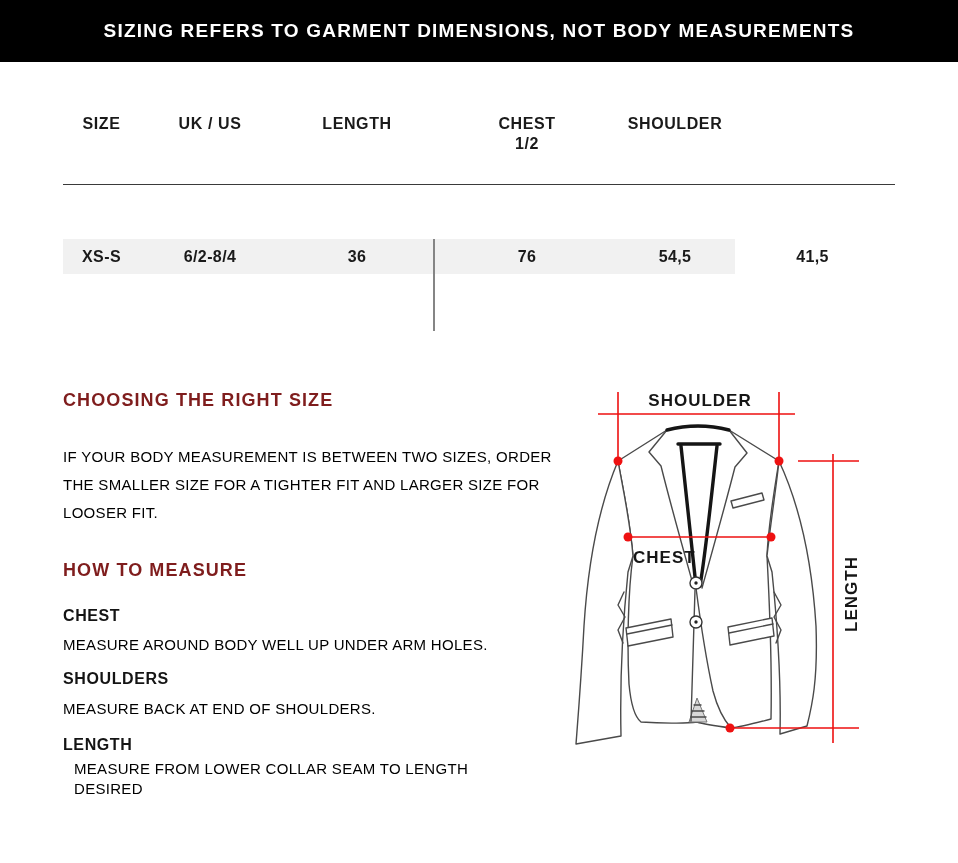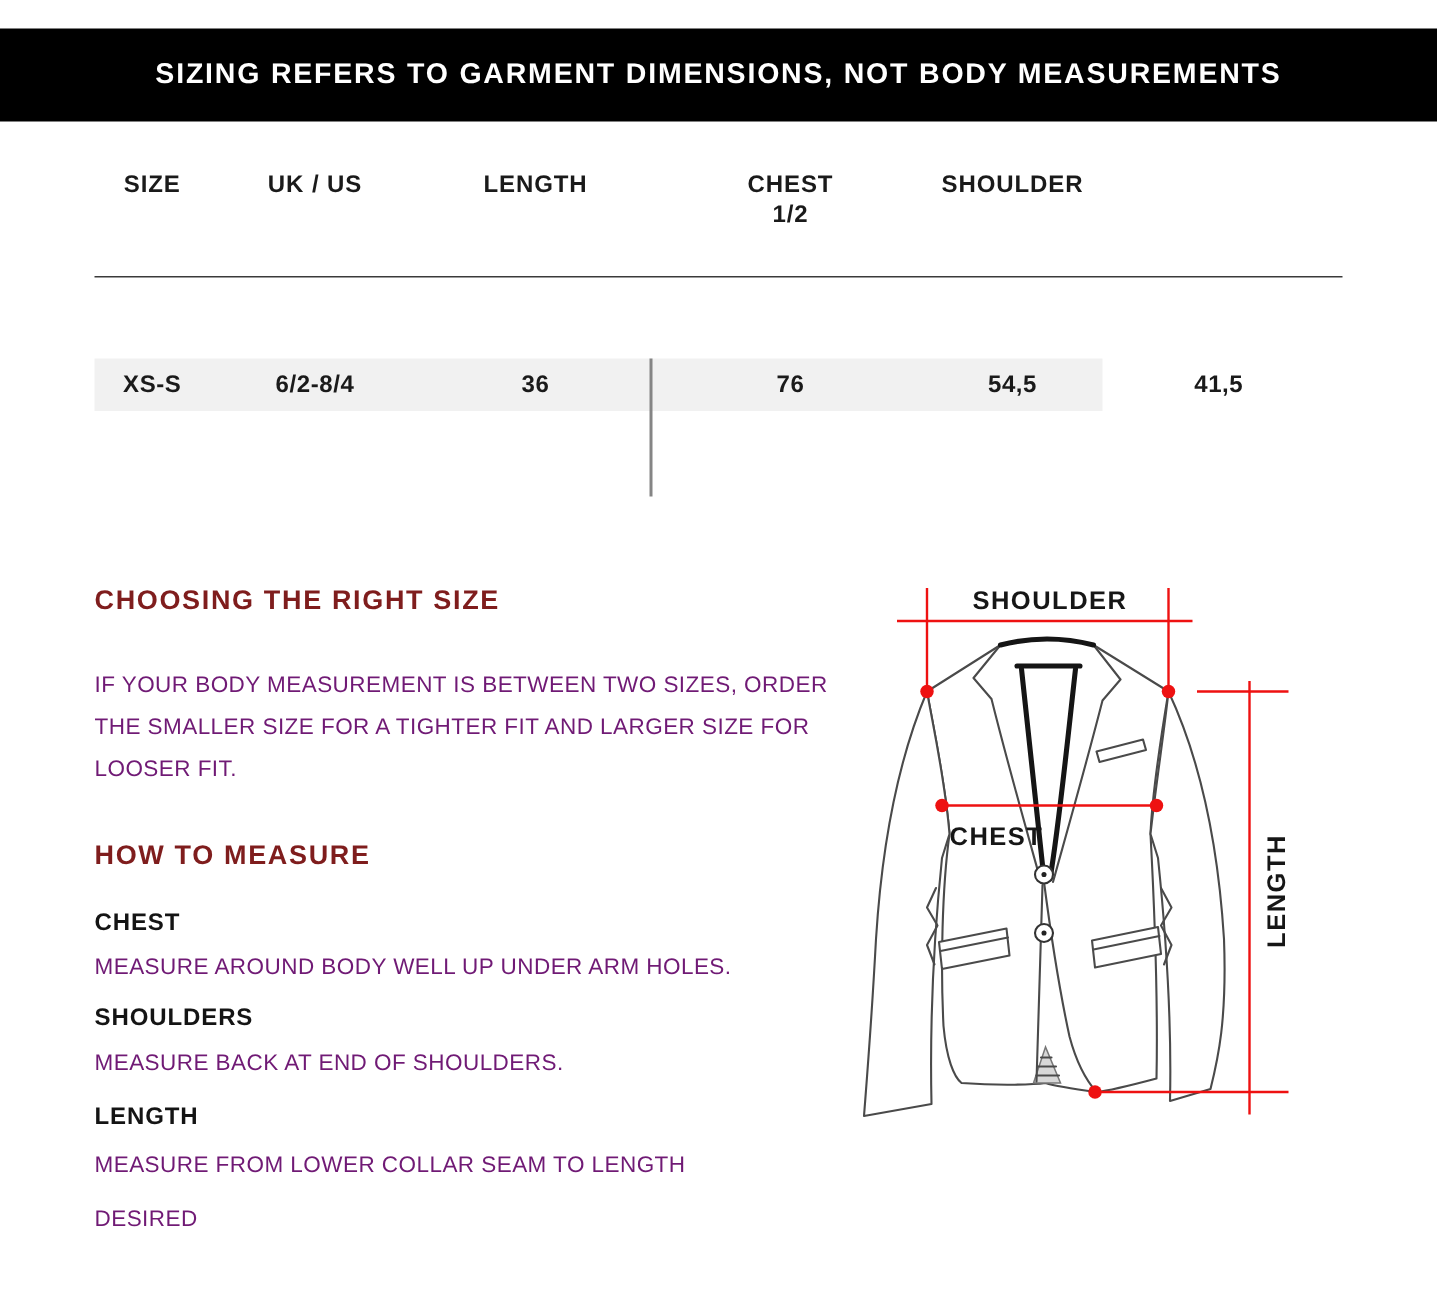--- a/index.html
+++ b/index.html
@@ -5,21 +5,21 @@
   * { margin:0; padding:0; box-sizing:border-box; }
   html,body { background:#fff; }
   body {
     width:958px; height:863px; position:relative; overflow:hidden;
     font-family:"Liberation Sans", sans-serif; color:#1a1a1a;
   }
 
   
   .banner {
     position:absolute; left:0; top:0; width:958px; height:62px;
-    background:#000; display:flex; align-items:center; justify-content:center;margin-top:19px;
+    background:#000; display:flex; align-items:center; justify-content:center;
   }
   .banner span {
     color:#fff; font-size:19px; font-weight:bold; letter-spacing:1.2px;
   }
 
   
   .table-wrap { position:absolute; left:63px; top:110px; width:832px; }
   .grid6 {
     display:grid;
     grid-template-columns:77px 140px 154px 186px 110px 165px;
@@ -40,30 +40,30 @@
     text-align:center; font-size:16px; font-weight:bold; letter-spacing:0.4px;
   }
   .vdivider {
     position:absolute; left:370px; top:129px; width:2px; height:92px; background:#858585;
   }
 
   
   .abs { position:absolute; left:63px; }
   .h-big { font-size:18px; font-weight:bold; letter-spacing:1.1px; color:#7f1d1d; }
   .h-sub { font-size:16px; font-weight:bold; letter-spacing:0.6px; color:#141414; }
-  .body-txt { font-size:15px; letter-spacing:0.3px; color:#701a75; line-height:28px; }
+  .body-txt { font-size:15px; letter-spacing:0.3px; color:#000000; line-height:28px; }
   #choosing-heading { top:390px; }
   #choosing-body { top:443px; width:490px; }
   #how-heading { top:560px; }
   #chest-label { top:607px; }
   #chest-desc { top:631px; width:560px; }
   #shoulders-label { top:670px; }
   #shoulders-desc { top:695px; width:560px; }
   #length-label { top:736px; }
-  #length-desc { top:759px; width:440px; line-height:36px; }
+  #length-desc { top:759px; width:440px; line-height:20px;margin-left:11px; }
 
   
   .diagram { position:absolute; left:560px; top:385px; width:398px; height:385px; }
   .jline { fill:#fff; stroke:#4a4a4a; stroke-width:1.4; stroke-linejoin:round; }
   .jopen { fill:none; stroke:#4a4a4a; stroke-width:1.4; stroke-linejoin:round; stroke-linecap:round; }
   .jthick { fill:none; stroke:#151515; stroke-width:3.4; stroke-linecap:round; }
   .red { stroke:#ee1111; stroke-width:1.6; fill:none; }
   .reddot { fill:#ee1111; stroke:none; }
   .dlabel { font-family:"Liberation Sans", sans-serif; font-size:17px; font-weight:bold; letter-spacing:1px; fill:#161616; }
 </style>

